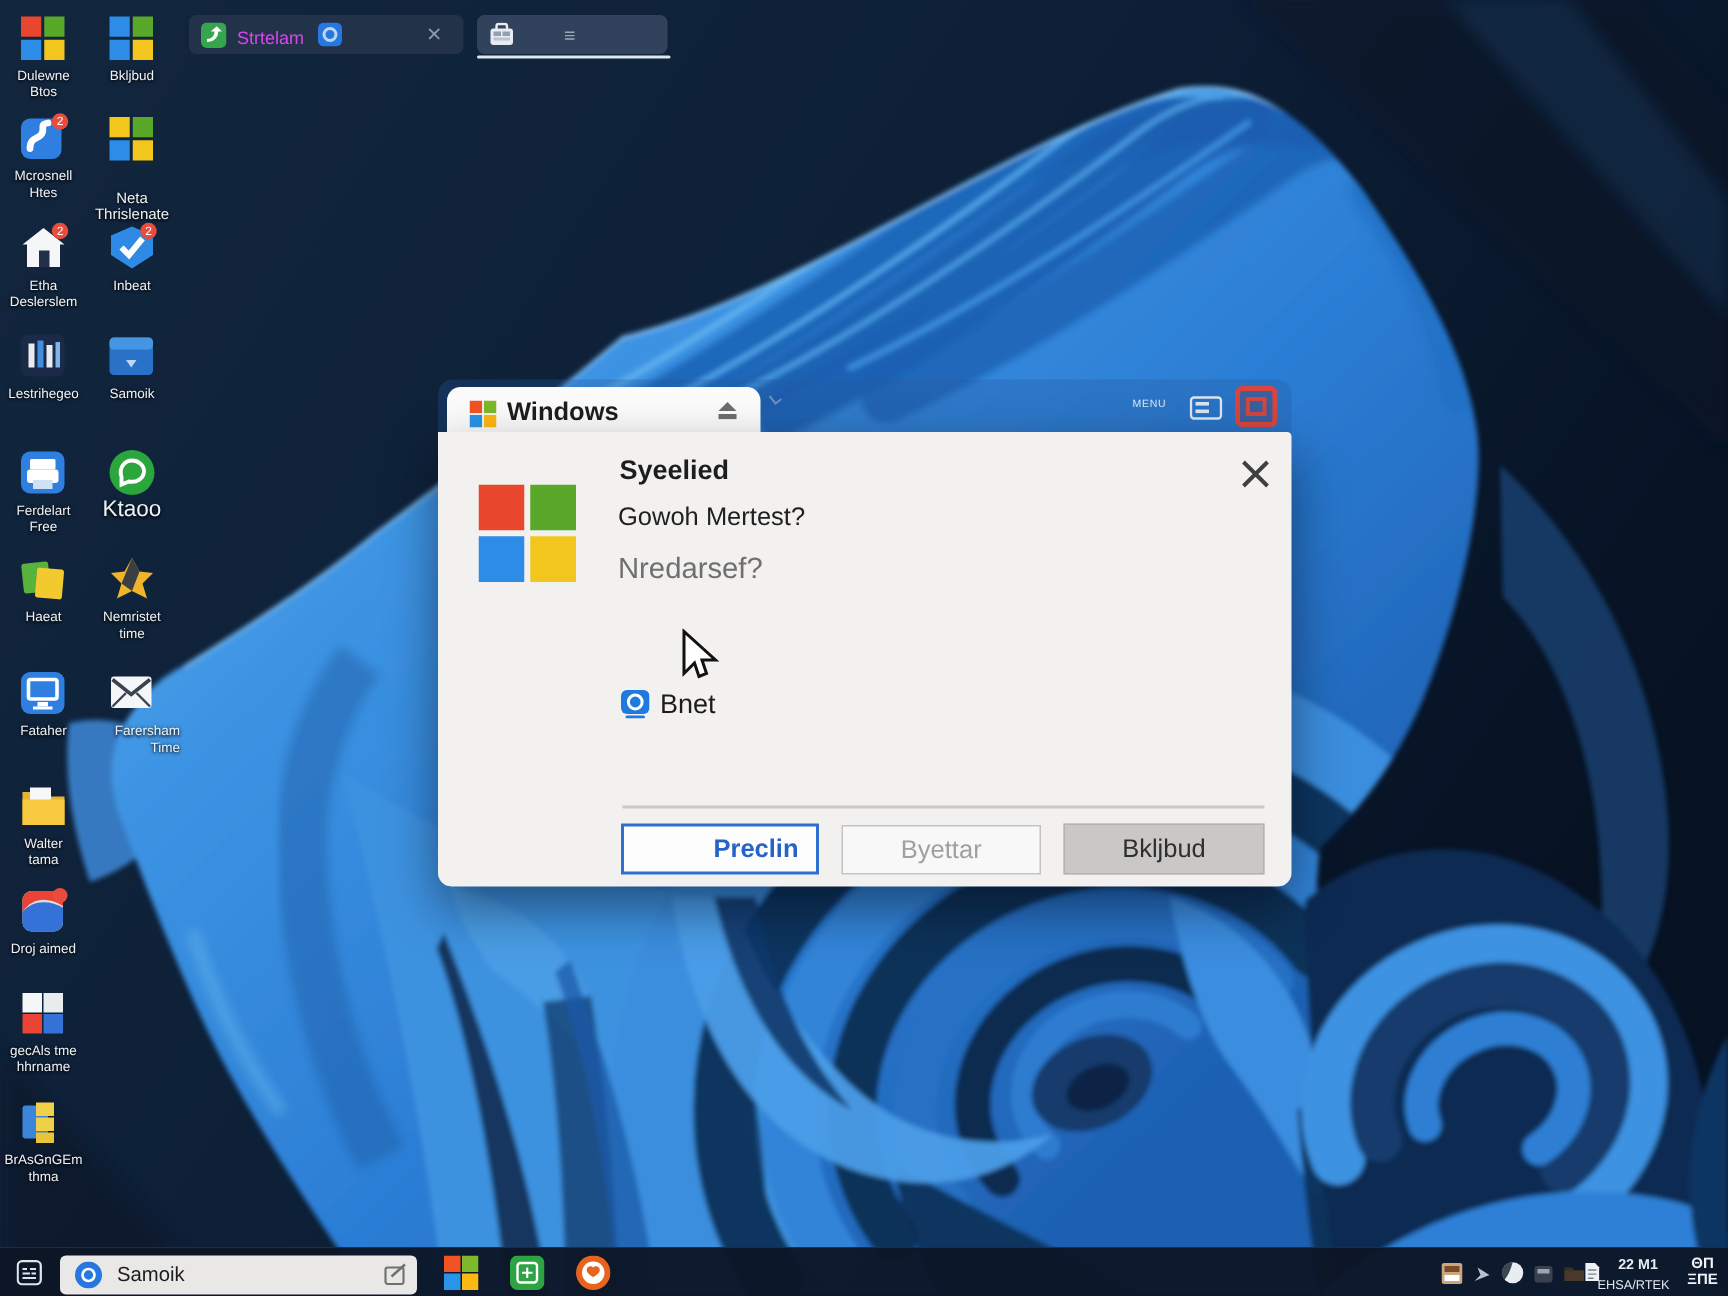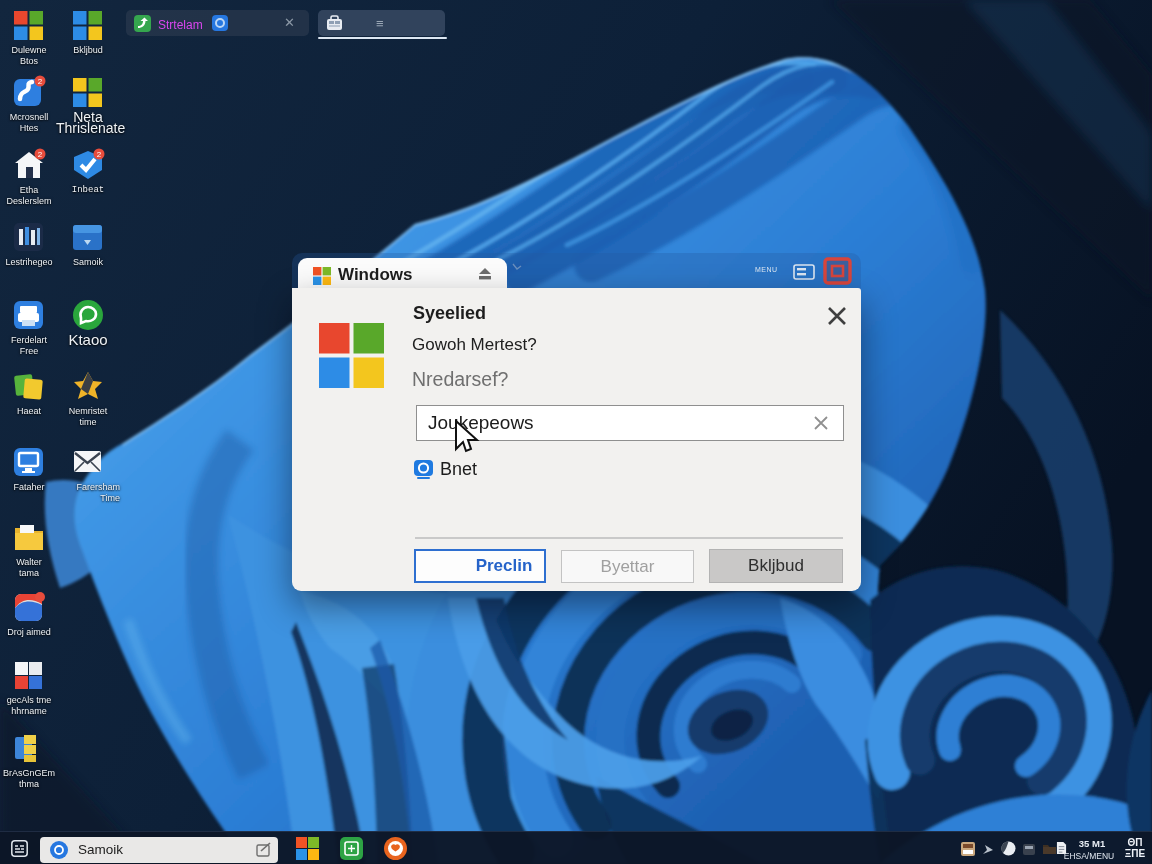--- a/index.html
+++ b/index.html
@@ -159,35 +159,35 @@
         <circle cx="28" cy="6" r="5.5" fill="#e74c3c"></circle>
         <text x="28" y="8.6" font-size="8" fill="#fff" text-anchor="middle" font-family="Liberation Sans">2</text>
       </svg>
       <div class="abs" style="left:-3px;top:112px;width:64px;text-align:center;font-size:9px;line-height:10.5px;color:#eef2f6;text-shadow:0 1px 2px rgba(0,0,0,0.85),0 0 3px rgba(0,0,0,0.6);">Mcrosnell<br>Htes</div>
       <svg class="abs" style="left:71px;top:75px" width="34" height="34" viewBox="0 0 34 34">
         <rect x="2" y="3" width="13.5" height="13.5" fill="#f3c61e"></rect>
         <rect x="17.5" y="3" width="13.5" height="13.5" fill="#59a82a"></rect>
         <rect x="2" y="18.5" width="13.5" height="13.5" fill="#2d8ce6"></rect>
         <rect x="17.5" y="18.5" width="13.5" height="13.5" fill="#f3c61e"></rect>
       </svg>
-      <div class="abs" style="left:56px;top:112px;width:64px;text-align:center;font-size:14px;line-height:10.5px;color:#eef2f6;text-shadow:0 1px 2px rgba(0,0,0,0.85),0 0 3px rgba(0,0,0,0.6);">Neta<br>Thrislenate</div>
+      <div class="abs" style="left:56px;top:128px;width:64px;text-align:center;font-size:10px;line-height:10.5px;color:#eef2f6;text-shadow:0 1px 2px rgba(0,0,0,0.85),0 0 3px rgba(0,0,0,0.6);">Neta<br>Thrislenate</div>
       <svg class="abs" style="left:12px;top:148px" width="34" height="34" viewBox="0 0 34 34">
         <path d="M 17 4 L 31 15 L 28 15 L 28 30 L 6 30 L 6 15 L 3 15 Z" fill="#f5f6f8"></path>
         <rect x="14" y="19" width="7" height="11" fill="#23304a"></rect>
         <circle cx="28" cy="6" r="5.5" fill="#e74c3c"></circle>
         <text x="28" y="8.6" font-size="8" fill="#fff" text-anchor="middle" font-family="Liberation Sans">2</text>
       </svg>
       <div class="abs" style="left:-3px;top:185px;width:64px;text-align:center;font-size:9px;line-height:10.5px;color:#eef2f6;text-shadow:0 1px 2px rgba(0,0,0,0.85),0 0 3px rgba(0,0,0,0.6);">Etha<br>Deslerslem</div>
       <svg class="abs" style="left:71px;top:148px" width="34" height="34" viewBox="0 0 34 34">
         <path d="M 17 3 L 31 9 L 31 22 L 17 31 L 3 22 L 3 9 Z" fill="#2e8ae4"></path>
         <path d="M 10 17 L 15 22 L 24 11" stroke="#fff" stroke-width="4" fill="none"></path>
         <circle cx="28" cy="6" r="5.5" fill="#e74c3c"></circle>
         <text x="28" y="8.6" font-size="8" fill="#fff" text-anchor="middle" font-family="Liberation Sans">2</text>
       </svg>
-      <div class="abs" style="left:56px;top:185px;width:64px;text-align:center;font-size:9px;line-height:10.5px;color:#eef2f6;text-shadow:0 1px 2px rgba(0,0,0,0.85),0 0 3px rgba(0,0,0,0.6);font-family:Liberation Mono, monospace;">Inbeat</div>
+      <div class="abs" style="left:56px;top:185px;width:64px;text-align:center;font-size:9px;line-height:10.5px;color:#eef2f6;text-shadow:0 1px 2px rgba(0,0,0,0.85),0 0 3px rgba(0,0,0,0.6);">Inbeat</div>
       <svg class="abs" style="left:12px;top:220px" width="34" height="34" viewBox="0 0 34 34">
         <rect x="2" y="3" width="29" height="28" rx="5" fill="#1b2b47"></rect>
         <rect x="7" y="9" width="4" height="16" fill="#e8ecf2"></rect>
         <rect x="13" y="7" width="4" height="18" fill="#3f8ee0"></rect>
         <rect x="19" y="10" width="4" height="15" fill="#e8ecf2"></rect>
         <rect x="25" y="8" width="3" height="17" fill="#7fb4e8"></rect>
       </svg>
       <div class="abs" style="left:-3px;top:257px;width:64px;text-align:center;font-size:9px;line-height:10.5px;color:#eef2f6;text-shadow:0 1px 2px rgba(0,0,0,0.85),0 0 3px rgba(0,0,0,0.6);">Lestrihegeo</div>
       <svg class="abs" style="left:71px;top:220px" width="34" height="34" viewBox="0 0 34 34">
         <rect x="2" y="5" width="29" height="25" rx="3" fill="#2a72c8"></rect>
@@ -299,26 +299,20 @@
   <svg class="abs" style="left:27px;top:70px" width="65" height="65" viewBox="0 0 65 65">
         <rect width="30.5" height="30.5" fill="#e8472e"></rect>
         <rect x="34.5" width="30.5" height="30.5" fill="#59a82a"></rect>
         <rect y="34.5" width="30.5" height="30.5" fill="#2d8ce6"></rect>
         <rect x="34.5" y="34.5" width="30.5" height="30.5" fill="#f3c61e"></rect>
       </svg>
   <div class="abs" style="left:121px;top:50px;font-size:18px;font-weight:600;color:#1d1d1d;">Syeelied</div>
   <div class="abs" style="left:120px;top:82px;font-size:17px;font-weight:500;color:#202020;">Gowoh Mertest?</div>
   <div class="abs" style="left:120px;top:115px;font-size:19.5px;color:#6f6f6f;">Nredarsef?</div>
 
-  <div class="abs" style="left:124px;top:152px;width:426px;height:34px;background:#fff;border:1px solid #8f8f8f;">
-    <div class="abs" style="left:11px;top:6px;font-size:19px;color:#1b1b1b;">Joukepeows</div>
-    <svg class="abs" style="left:396px;top:9px" width="16" height="16" viewBox="0 0 16 16">
-          <path d="M 2 2 L 14 14 M 14 2 L 2 14" stroke="#909090" stroke-width="1.8"></path>
-        </svg>
-  </div>
 
   <svg class="abs" style="left:158px;top:166px" width="30" height="40" viewBox="0 0 30 40">
         <path d="M 6 2 L 6 30 L 13 23 L 16 32 L 21 30 L 18 21 L 27 21 Z" fill="#fff" stroke="#111" stroke-width="2"></path>
       </svg>
 
   <svg class="abs" style="left:122px;top:207px" width="19" height="19" viewBox="0 0 19 19">
         <rect width="19" height="16" rx="4" fill="#1f7ae0"></rect>
         <circle cx="9.5" cy="8" r="4.6" fill="none" stroke="#fff" stroke-width="2"></circle>
         <rect x="3" y="17" width="13" height="2" rx="1" fill="#1f7ae0"></rect>
       </svg>
@@ -380,17 +374,17 @@
         <rect x="3" y="4" width="8" height="3" fill="#9aa4b2"></rect>
       </svg>
   <svg class="abs" style="left:1042px;top:11px" width="15" height="12" viewBox="0 0 15 12">
         <path d="M 1 2 h 5 l 1.5 2 H 14 v 7 H 1 Z" fill="#3d2f22"></path>
         <path d="M 1 4 h 13 v 7 H 1 Z" fill="#4a392a"></path>
       </svg>
   <svg class="abs" style="left:1056px;top:9px" width="11" height="14" viewBox="0 0 12 15">
         <path d="M 1 1 h 7 l 3 3 v 10 H 1 Z" fill="#eef1f5"></path>
         <path d="M 3 6 h 6 M 3 9 h 6 M 3 12 h 4" stroke="#7a828e" stroke-width="1"></path>
       </svg>
-  <div class="abs" style="left:1072px;top:6px;width:40px;text-align:center;font-size:9.5px;color:#e8edf4;font-weight:700;">35 M1</div>
-  <div class="abs" style="left:1060px;top:19px;width:58px;text-align:center;font-size:8.5px;color:#dfe5ee;">EHSA/MENU</div>
+  <div class="abs" style="left:1072px;top:6px;width:40px;text-align:center;font-size:9.5px;color:#e8edf4;font-weight:700;">22 M1</div>
+  <div class="abs" style="left:1060px;top:19px;width:58px;text-align:center;font-size:8.5px;color:#dfe5ee;">EHSA/RTEK</div>
   <div class="abs" style="left:1121px;top:5px;width:28px;height:23px;color:#eef2f8;font-size:10px;font-weight:700;line-height:11px;text-align:center;">ΘΠ<br>ΞΠΕ</div>
 </div>
 </div>
 
 </body></html>

